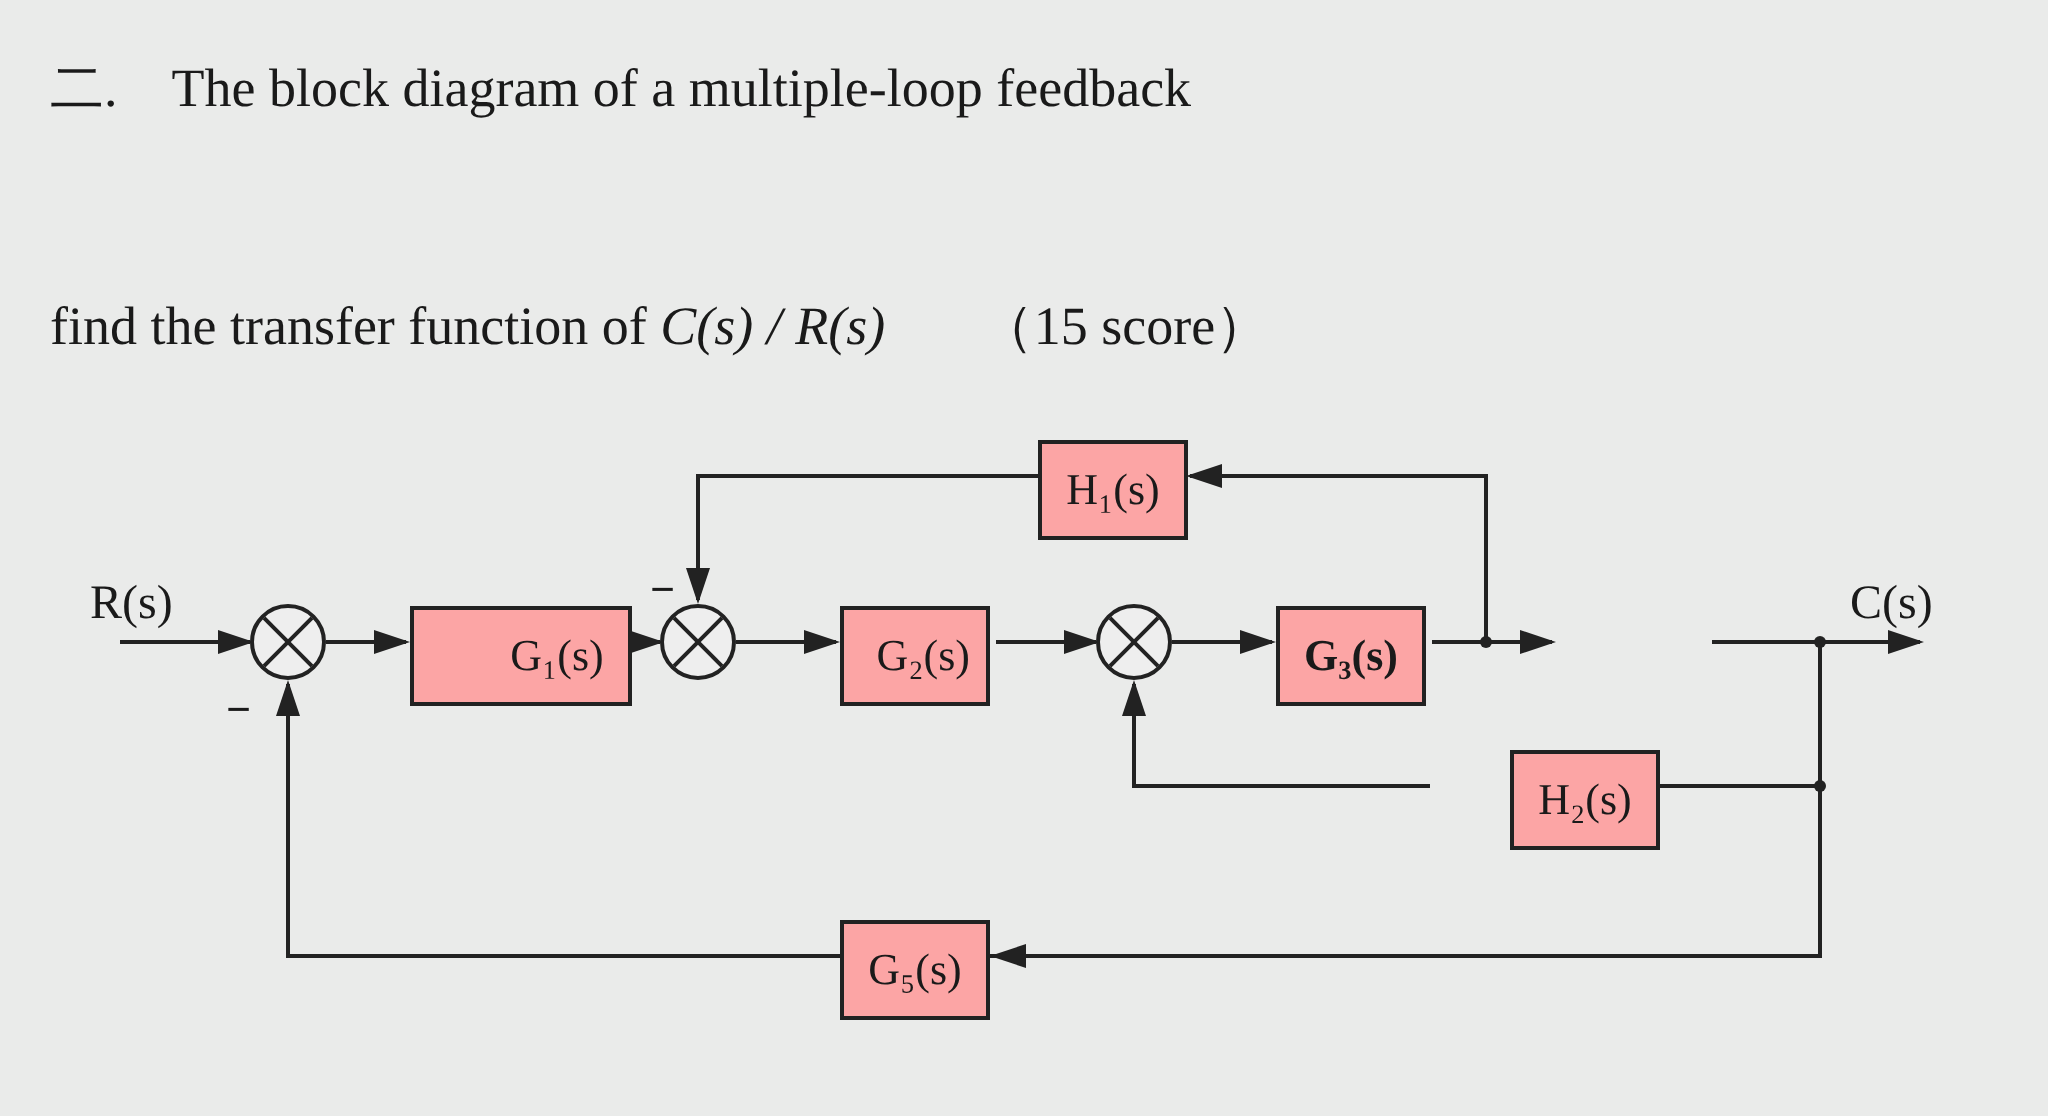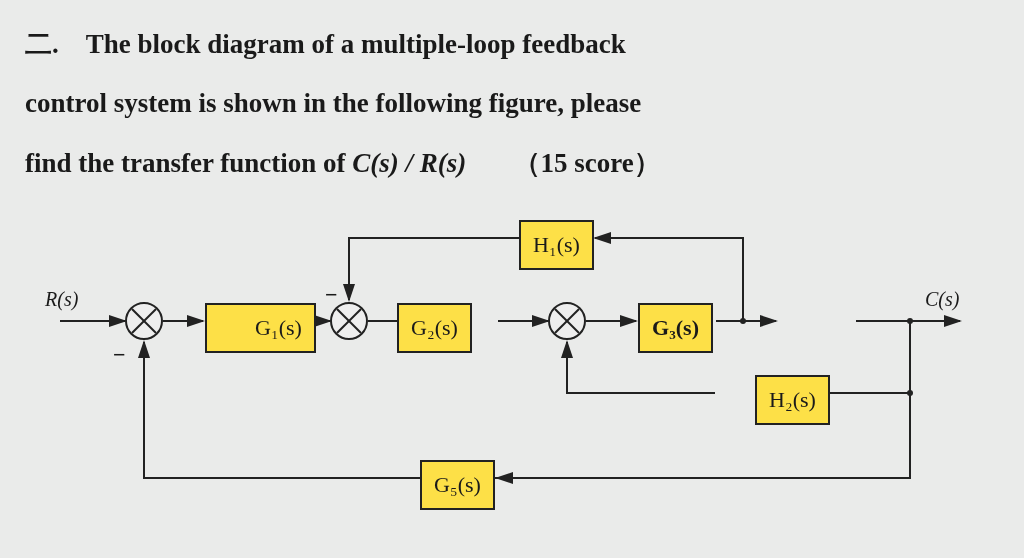--- a/index.html
+++ b/index.html
@@ -5,41 +5,41 @@
   body {
     margin: 0;
     padding: 15px 25px;
     font-family: 'Times New Roman', Times, serif;
     background: #eaebea;
     color: #1a1a1a;
     font-size: 22px;
     line-height: 1.8;
   }
   .problem-text {
-    font-weight: bold;
+    font-weight: normal;
     font-size: 27px;
     line-height: 2.2;
   }
   .cjk {
     font-family: 'SimSun', 'Songti SC', serif;
   }
   .italic {
     font-style: italic;
     margin-top: 24px;
   }
   .diagram {
     position: relative;
     width: 960px;
     height: 320px;
     margin-top: 10px;
   }
   .block {
     position: absolute;
     border: 2px solid #222;
-    background: #fde047;
+    background: #fca5a5;
     text-align: center;
     font-size: 22px;
     padding: 3px 8px;
     min-width: 55px;
   }
   .summer {
     position: absolute;
     width: 34px;
     height: 34px;
     border: 2px solid #222;
@@ -60,41 +60,40 @@
   }
   .summer:after {
     width: 2px;
     height: 34px;
     left: 16px;
     top: 0;
     transform: rotate(-45deg);
   }
   .label {
     position: absolute;
-    font-style: italic;
-    font-size: 20px;
+    font-size: 24px;
   }
   .sign {
     position: absolute;
     font-size: 22px;
     font-weight: bold;
   }
   svg {
     position: absolute;
     top: 0;
     left: 0;
   }
 </style>
 </head>
 <body>
 
 <div class="problem-text">
   <span class="cjk">二.</span>&nbsp;&nbsp;&nbsp;
   <span>The block diagram of a multiple-loop feedback</span><br>
-  <span>control system is shown in the following figure, please</span><br>
+  <br>
   <span>find the transfer function of </span>
   <span class="italic">C(s) / R(s)</span>
   &nbsp;&nbsp;&nbsp;&nbsp;&nbsp;
   <span class="cjk">（15 score）</span>
 </div>
 
 <div class="diagram">
 
   <svg width="960" height="320">
     <defs>
@@ -139,19 +138,19 @@
   <div class="label" style="left:900px; top:78px;">C(s)</div>
 
   <div class="summer" style="left:100px; top:99px;"></div>
   <div class="summer" style="left:305px; top:99px;"></div>
   <div class="summer" style="left:523px; top:99px;"></div>
 
   <div class="sign" style="left:88px; top:132px;">−</div>
   <div class="sign" style="left:300px; top:72px;">−</div>
 
   <div class="block" style="left:180px; top:100px;padding-left:44px;"><span>G₁(s)</span></div>
-  <div class="block" style="left:372px; top:100px;"><span>G₂(s)</span></div>
+  <div class="block" style="left:395px; top:100px;text-align:right;"><span>G₂(s)</span></div>
   <div class="block" style="left:613px; top:100px;font-weight:bold;"><span>G₃(s)</span></div>
   <div class="block" style="left:494px; top:17px;"><span>H₁(s)</span></div>
   <div class="block" style="left:730px; top:172px;"><span>H₂(s)</span></div>
   <div class="block" style="left:395px; top:257px;"><span>G₅(s)</span></div>
 
 </div>
 
 </body></html>

